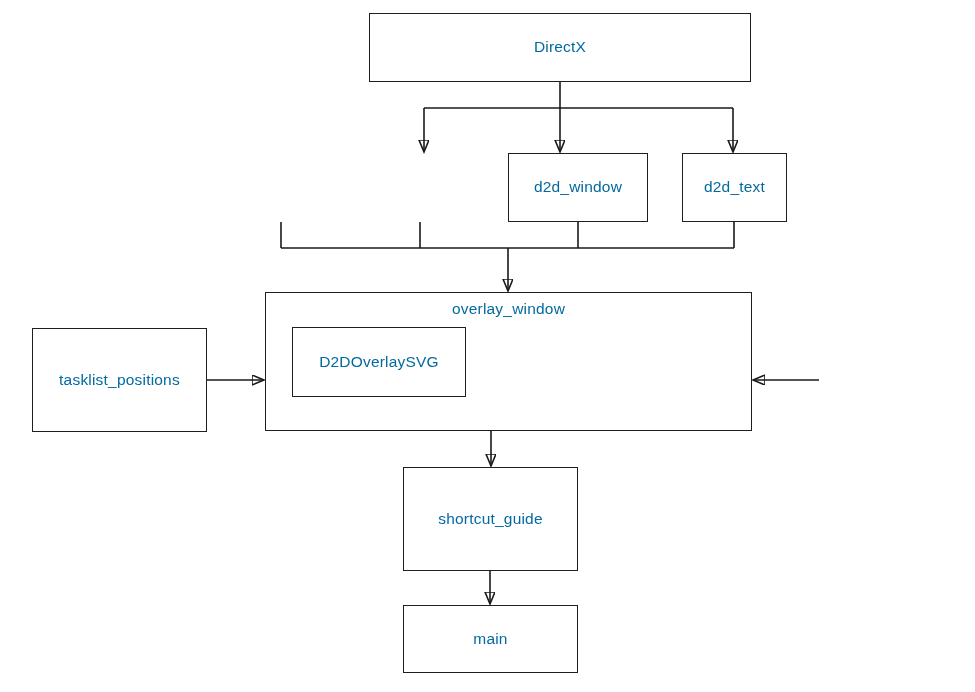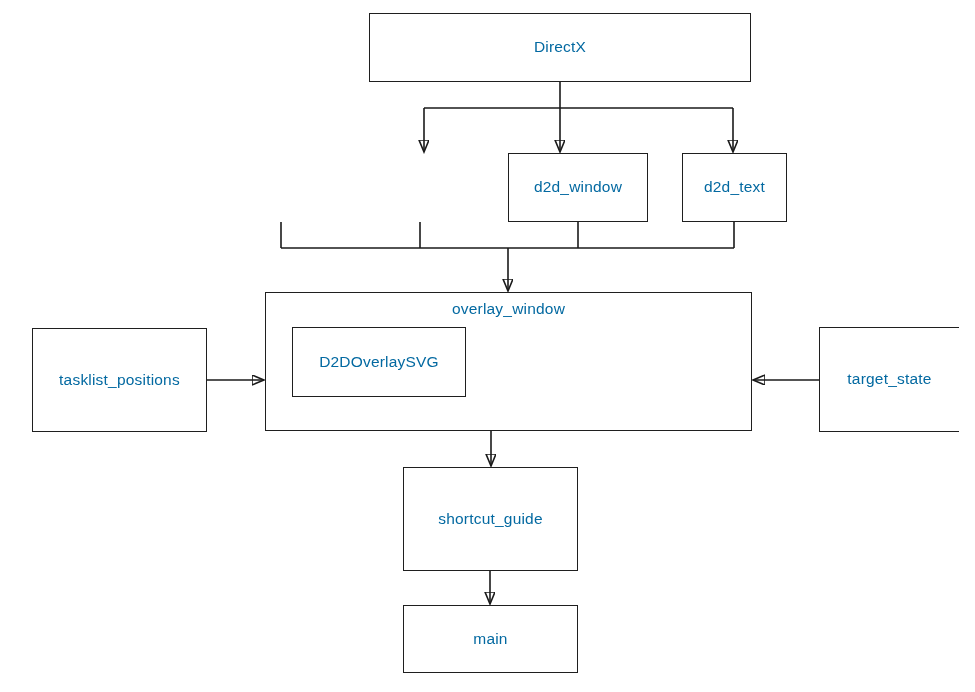--- a/index.html
+++ b/index.html
@@ -105,19 +105,18 @@
 
   <div class="node container" id="node-overlay-window">
     <span>overlay_window</span>
   </div>
 
   <div class="node" id="node-d2d-overlay-svg">D2DOverlaySVG</div>
 
 
   <div class="node" id="node-tasklist-positions">tasklist_positions</div>
 
-  <div class="node" id="node-target-state">target_state</div>
 
   <div class="node" id="node-shortcut-guide">shortcut_guide</div>
 
   <div class="node" id="node-main">main</div>
 
 </div>
 
 </body></html>

